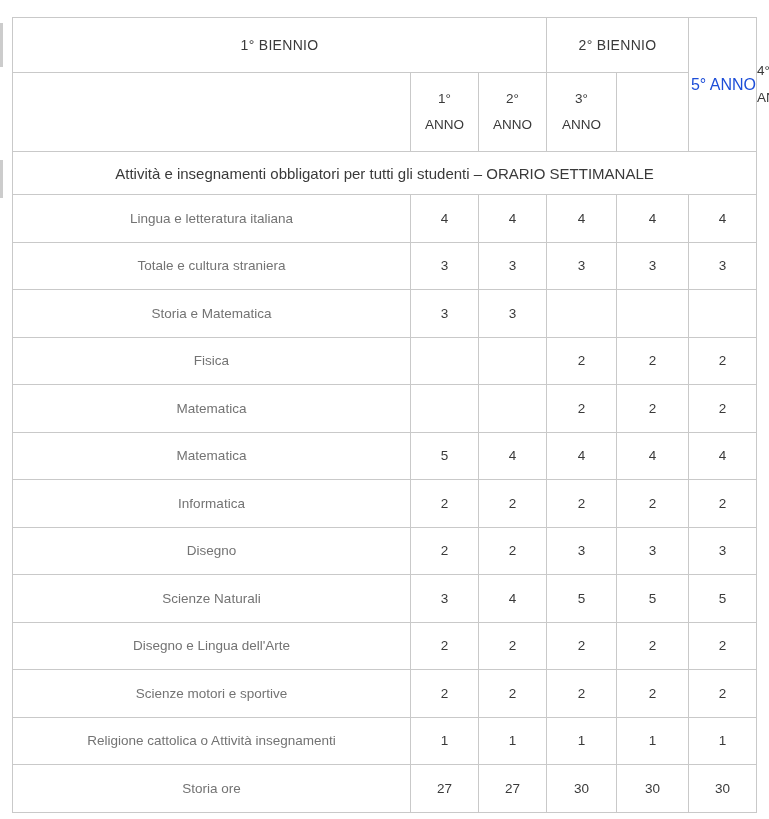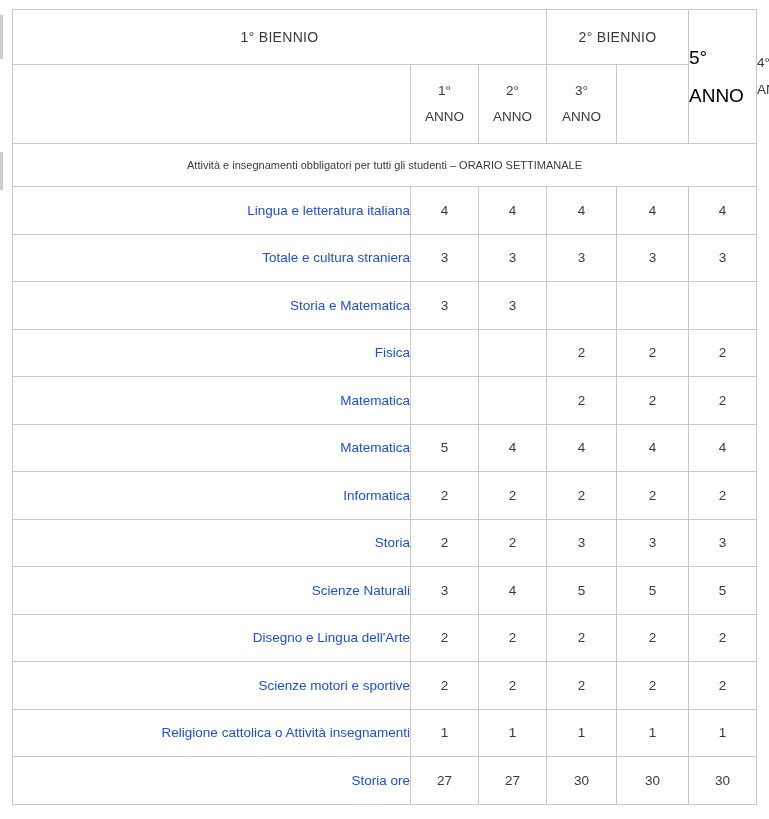--- a/index.html
+++ b/index.html
@@ -17,21 +17,21 @@
   .sheet {
     position: relative;
     width: 769px;
     height: 819px;
     box-sizing: border-box;
   }
   table.curriculum {
     border-collapse: collapse;
     table-layout: fixed;
     margin-left: 12px;
-    margin-top: 9px;
+    margin-top: 17px;
     width: 744px;
     font-size: 13.5px;
     font-weight: 400;
     color: #3a3a3a;
   }
   table.curriculum td,
   table.curriculum th {
     border: 1px solid #c9c9c9;
     font-weight: 400;
     vertical-align: middle;
@@ -59,40 +59,40 @@
     height: 78px;
     text-align: center;
     font-size: 13.5px;
     line-height: 1.95;
     color: #3a3a3a;
   }
   .hdr-anno .num { display: block; }
   .hdr-anno .word { display: block; }
   .hdr-anno5 {
     height: 132px;
-    text-align: left;
-    font-size: 19px;
+    text-align: right;
+    font-size: 16px;
     line-height: 2.0;
-    color: #000000;
+    color: #1d4ed8;
   }
   .banner {
     height: 42px;
     text-align: center;
-    font-size: 11px;
+    font-size: 15px;
     color: #3a3a3a;
     padding-left: 6px;
   }
   tr.data-row td {
     height: 46.5px;
   }
   td.subject {
-    text-align: right;
+    text-align: center;
     padding-left: 6px;
     font-size: 13.5px;
-    color: #1d4ed8;
+    color: #737373;
   }
   td.val {
     text-align: center;
     font-size: 13.5px;
     color: #3a3a3a;
   }
   
   .edge-mark {
     position: absolute;
     left: 0;
@@ -200,21 +200,21 @@
       </tr>
       <tr class="data-row">
         <td class="subject">Informatica</td>
         <td class="val">2</td>
         <td class="val">2</td>
         <td class="val">2</td>
         <td class="val">2</td>
         <td class="val">2</td>
       </tr>
       <tr class="data-row">
-        <td class="subject">Storia</td>
+        <td class="subject">Disegno</td>
         <td class="val">2</td>
         <td class="val">2</td>
         <td class="val">3</td>
         <td class="val">3</td>
         <td class="val">3</td>
       </tr>
       <tr class="data-row">
         <td class="subject">Scienze Naturali</td>
         <td class="val">3</td>
         <td class="val">4</td>

